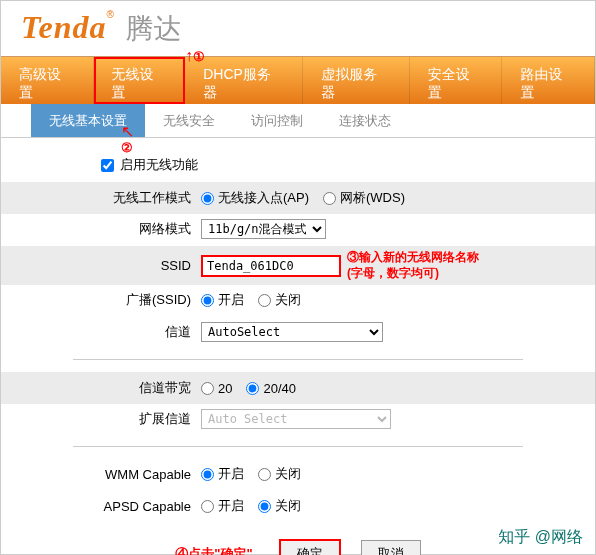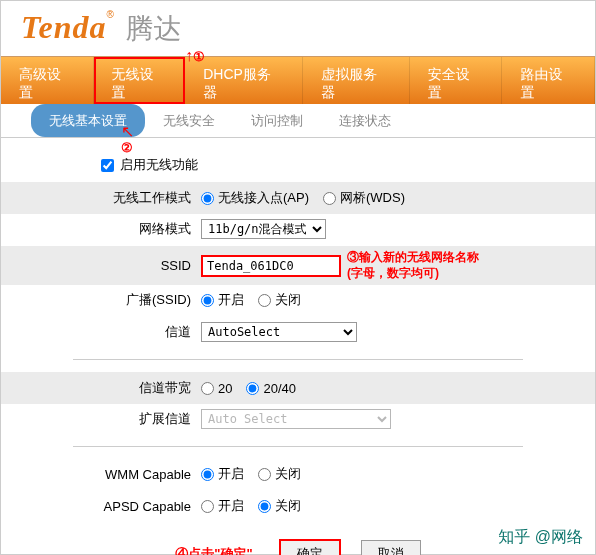--- a/index.html
+++ b/index.html
@@ -7,21 +7,21 @@
 .container { width: 596px; height: 555px; border: 1px solid #ccc; position: relative; }
 .logo-area { height: 55px; padding: 8px 0 0 20px; }
 .logo-tenda { font-family: Georgia, serif; font-size: 32px; font-weight: bold; color: #e67817; font-style: italic; letter-spacing: 1px; position: relative; margin-top: 18px; }
 .logo-r { font-size: 10px; color: #e67817; vertical-align: top; }
 .logo-cn { font-family: "Microsoft YaHei"; font-size: 28px; color: #999; margin-left: 8px; font-style: normal; }
 .main-tabs { display: flex; background: linear-gradient(#ffb84d, #e67817); height: 48px; border-top: 1px solid #c96; }
 .main-tab { padding: 9px 18px; color: #fff; cursor: pointer; border-right: 1px solid rgba(0,0,0,0.1); font-size: 14px; }
 .main-tab.selected { border: 2px solid red; padding: 7px 16px; }
 .sub-tabs { display: flex; background: #fff; height: 34px; padding-left: 30px; border-bottom: 1px solid #ccc; }
 .sub-tab { padding: 8px 18px; color: #888; cursor: pointer; font-size: 13px; }
-.sub-tab.active { color: #fff; background: #5596cc; border-radius: 14px; }
+.sub-tab.active { color: #fff; background: #5596cc; }
 .content { padding: 18px 0 0 0; }
 .row { display: flex; align-items: center; min-height: 30px; margin-bottom: 2px; }
 .row.alt { background: #ebebeb; min-height: 32px; padding: 4px 0; margin-bottom: 0; }
 .label-col { width: 200px; text-align: right; padding-right: 10px; }
 .value-col { flex: 1; display: flex; align-items: center; gap: 6px; }
 .checkbox { width: 13px; height: 13px; }
 input[type="text"] { font-family: monospace; font-size: 12px; padding: 2px 4px; border: 1px solid #999; }
 .ssid-input { border: 2px solid red !important; width: 140px; }
 select { font-family: "SimSun", monospace; font-size: 12px; padding: 1px 2px; border: 1px solid #999; background: #fff; }
 .radio-group { display: flex; gap: 14px; align-items: center; }
@@ -124,21 +124,21 @@
               <input type="radio" name="bc" style="">
               <span>关闭</span>
             </label>
         </div>
       </div>
     </div>
 
     <div class="row">
       <div class="label-col">信道</div>
       <div class="value-col">
-        <select style="width:156px"><option>AutoSelect</option></select>
+        <select style="width:182px"><option>AutoSelect</option></select>
       </div>
     </div>
 
     <hr class="hr">
 
     <div class="row alt">
       <div class="label-col">信道带宽</div>
       <div class="value-col">
         <div class="radio-group">
           <label class="radio-item">

